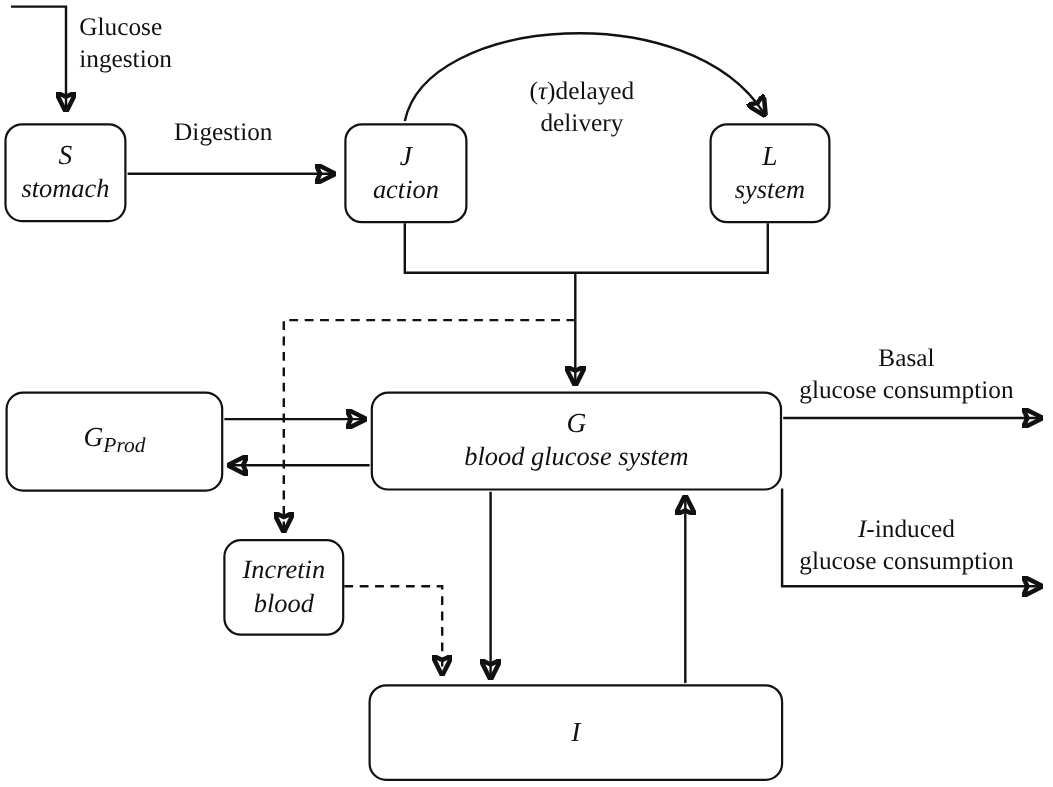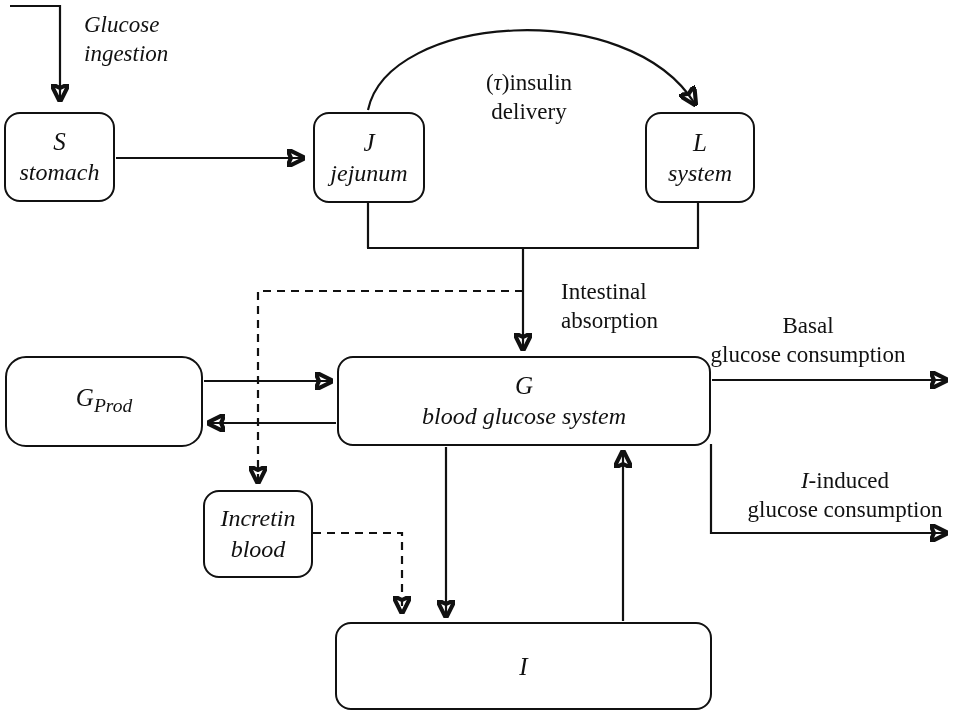--- a/index.html
+++ b/index.html
@@ -78,65 +78,62 @@
     <path class="dashed" d="M 313 533 H 402 V 612" marker-end="url(#arrow)"></path>
   </svg>
 
   <div class="node" style="left:4px; top:112px; width:111px; height:90px;">
     <div class="sym">S</div>
     <div>stomach</div>
   </div>
 
   <div class="node" style="left:313px; top:112px; width:112px; height:91px;">
     <div class="sym">J</div>
-    <div>jejunum</div>
+    <div>action</div>
   </div>
 
   <div class="node" style="left:645px; top:112px; width:110px; height:91px;">
     <div class="sym">L</div>
     <div>system</div>
   </div>
 
-  <div class="node" style="left:5px; top:356px; width:198px; height:91px;border-radius:21px;">
+  <div class="node" style="left:5px; top:356px; width:198px; height:91px;">
     <div class="sym"><span>G</span><sub>Prod</sub></div>
   </div>
 
   <div class="node" style="left:337px; top:356px; width:374px; height:90px;">
     <div class="sym">G</div>
     <div>blood glucose system</div>
   </div>
 
   <div class="node" style="left:203px; top:490px; width:110px; height:88px;justify-content:center;">
     <div>Incretin</div>
     <div>blood</div>
   </div>
 
   <div class="node" style="left:335px; top:622px; width:377px; height:88px;">
     <div class="sym">I</div>
   </div>
 
-  <div class="label" style="left:84px; top:10px;font-style:italic;">
+  <div class="label" style="left:72px; top:10px;">
     <div>Glucose</div>
     <div>ingestion</div>
   </div>
 
+  <div class="label centered" style="left:140px; top:105px; width:126px;">Digestion</div>
 
   <div class="label centered" style="left:445px; top:68px; width:168px;">
-    <div><span>(</span><span class="ital">τ</span><span>)insulin</span></div>
+    <div><span>(</span><span class="ital">τ</span><span>)delayed</span></div>
     <div>delivery</div>
   </div>
 
-  <div class="label" style="left:561px; top:277px;">
-    <div>Intestinal</div>
-    <div>absorption</div>
-  </div>
 
-  <div class="label centered" style="left:697px; top:311px; width:222px;">
+  <div class="label centered" style="left:713px; top:311px; width:222px;">
     <div>Basal</div>
     <div>glucose consumption</div>
   </div>
 
-  <div class="label centered" style="left:734px; top:466px; width:222px;">
+  <div class="label centered" style="left:713px; top:466px; width:222px;">
     <div><span class="ital">I</span><span>-induced</span></div>
     <div>glucose consumption</div>
   </div>
 
 </div>
 
 </body></html>

